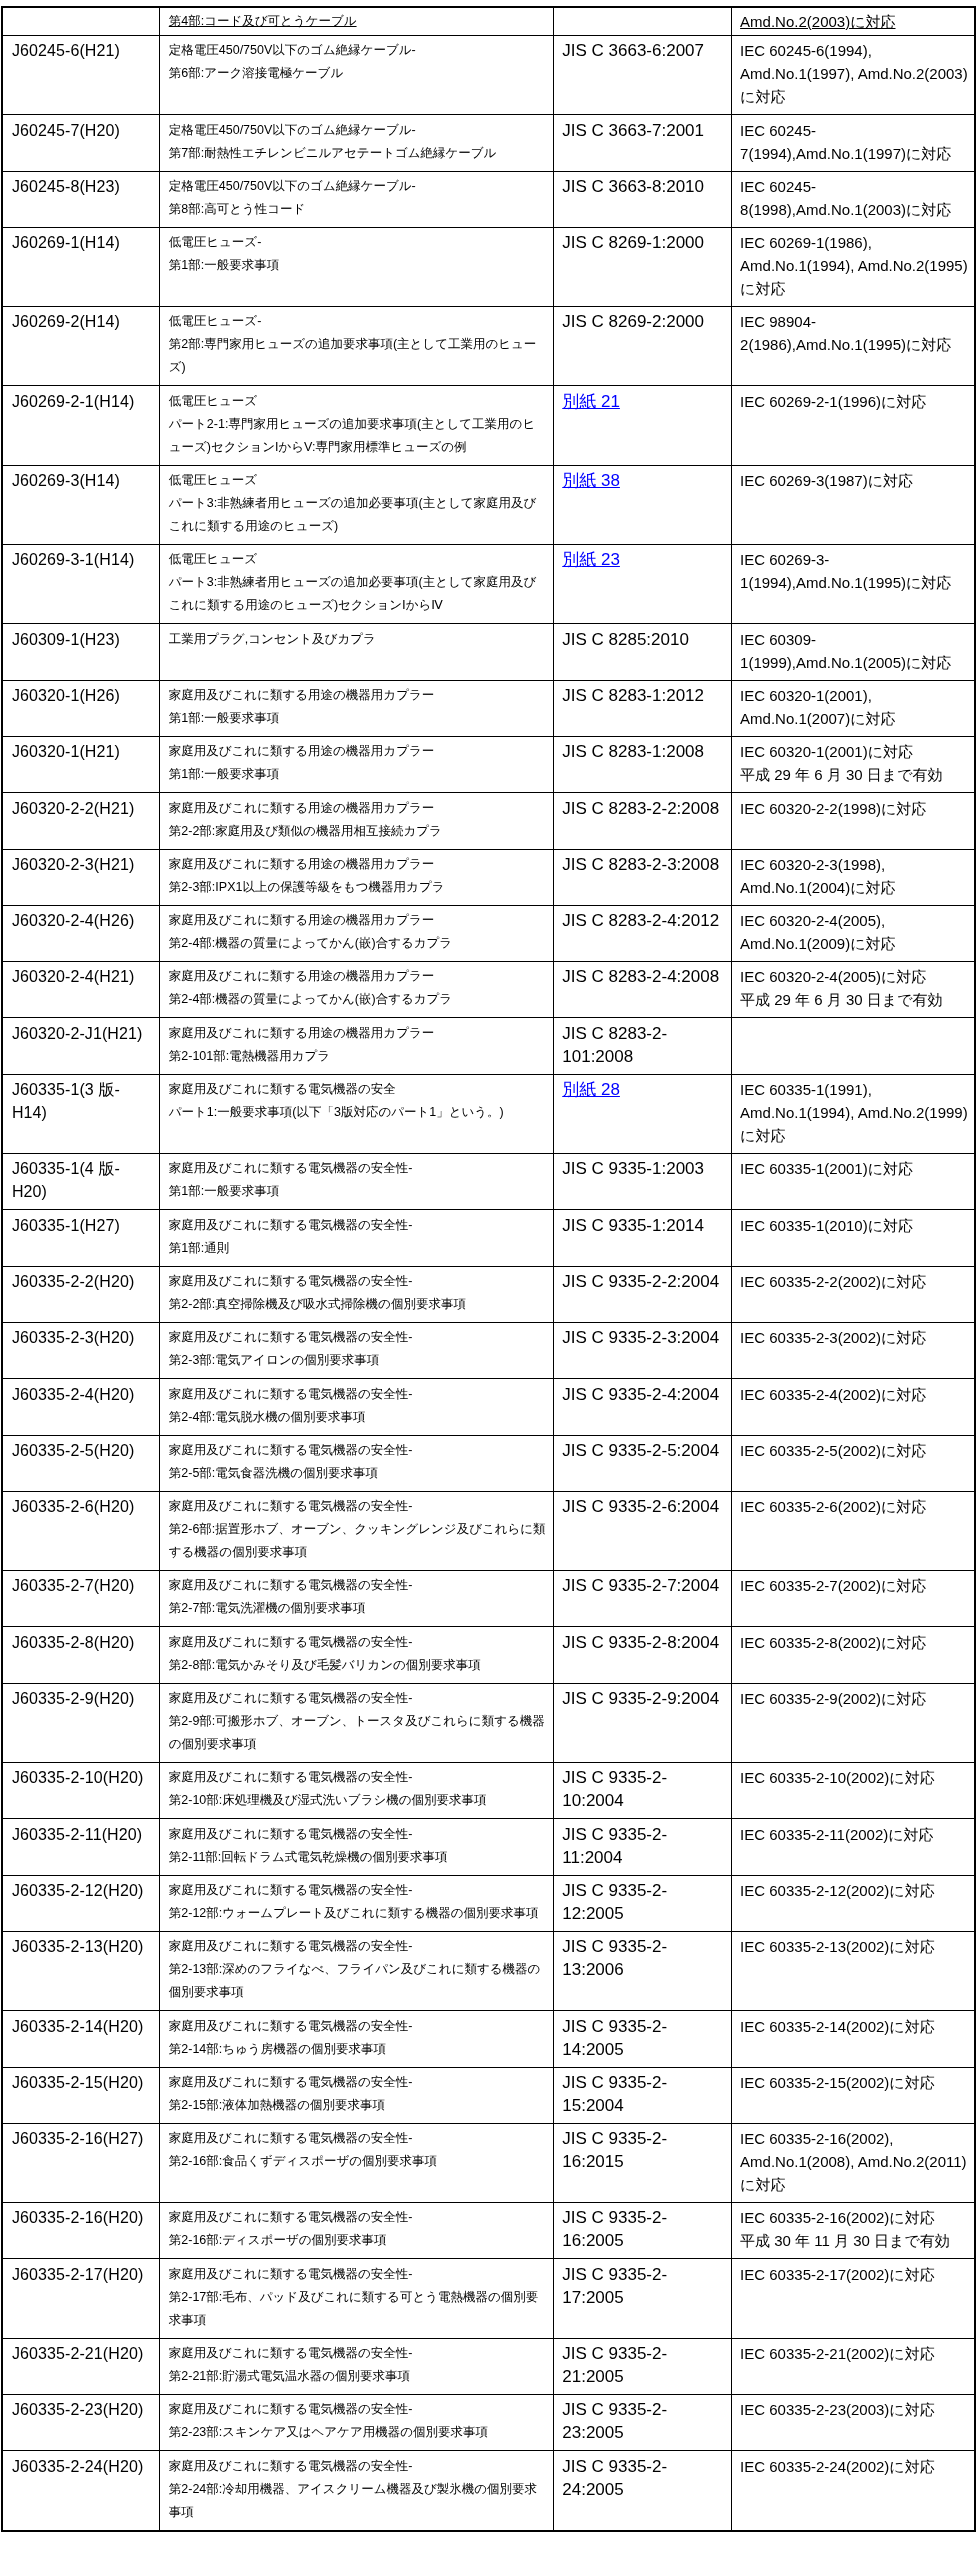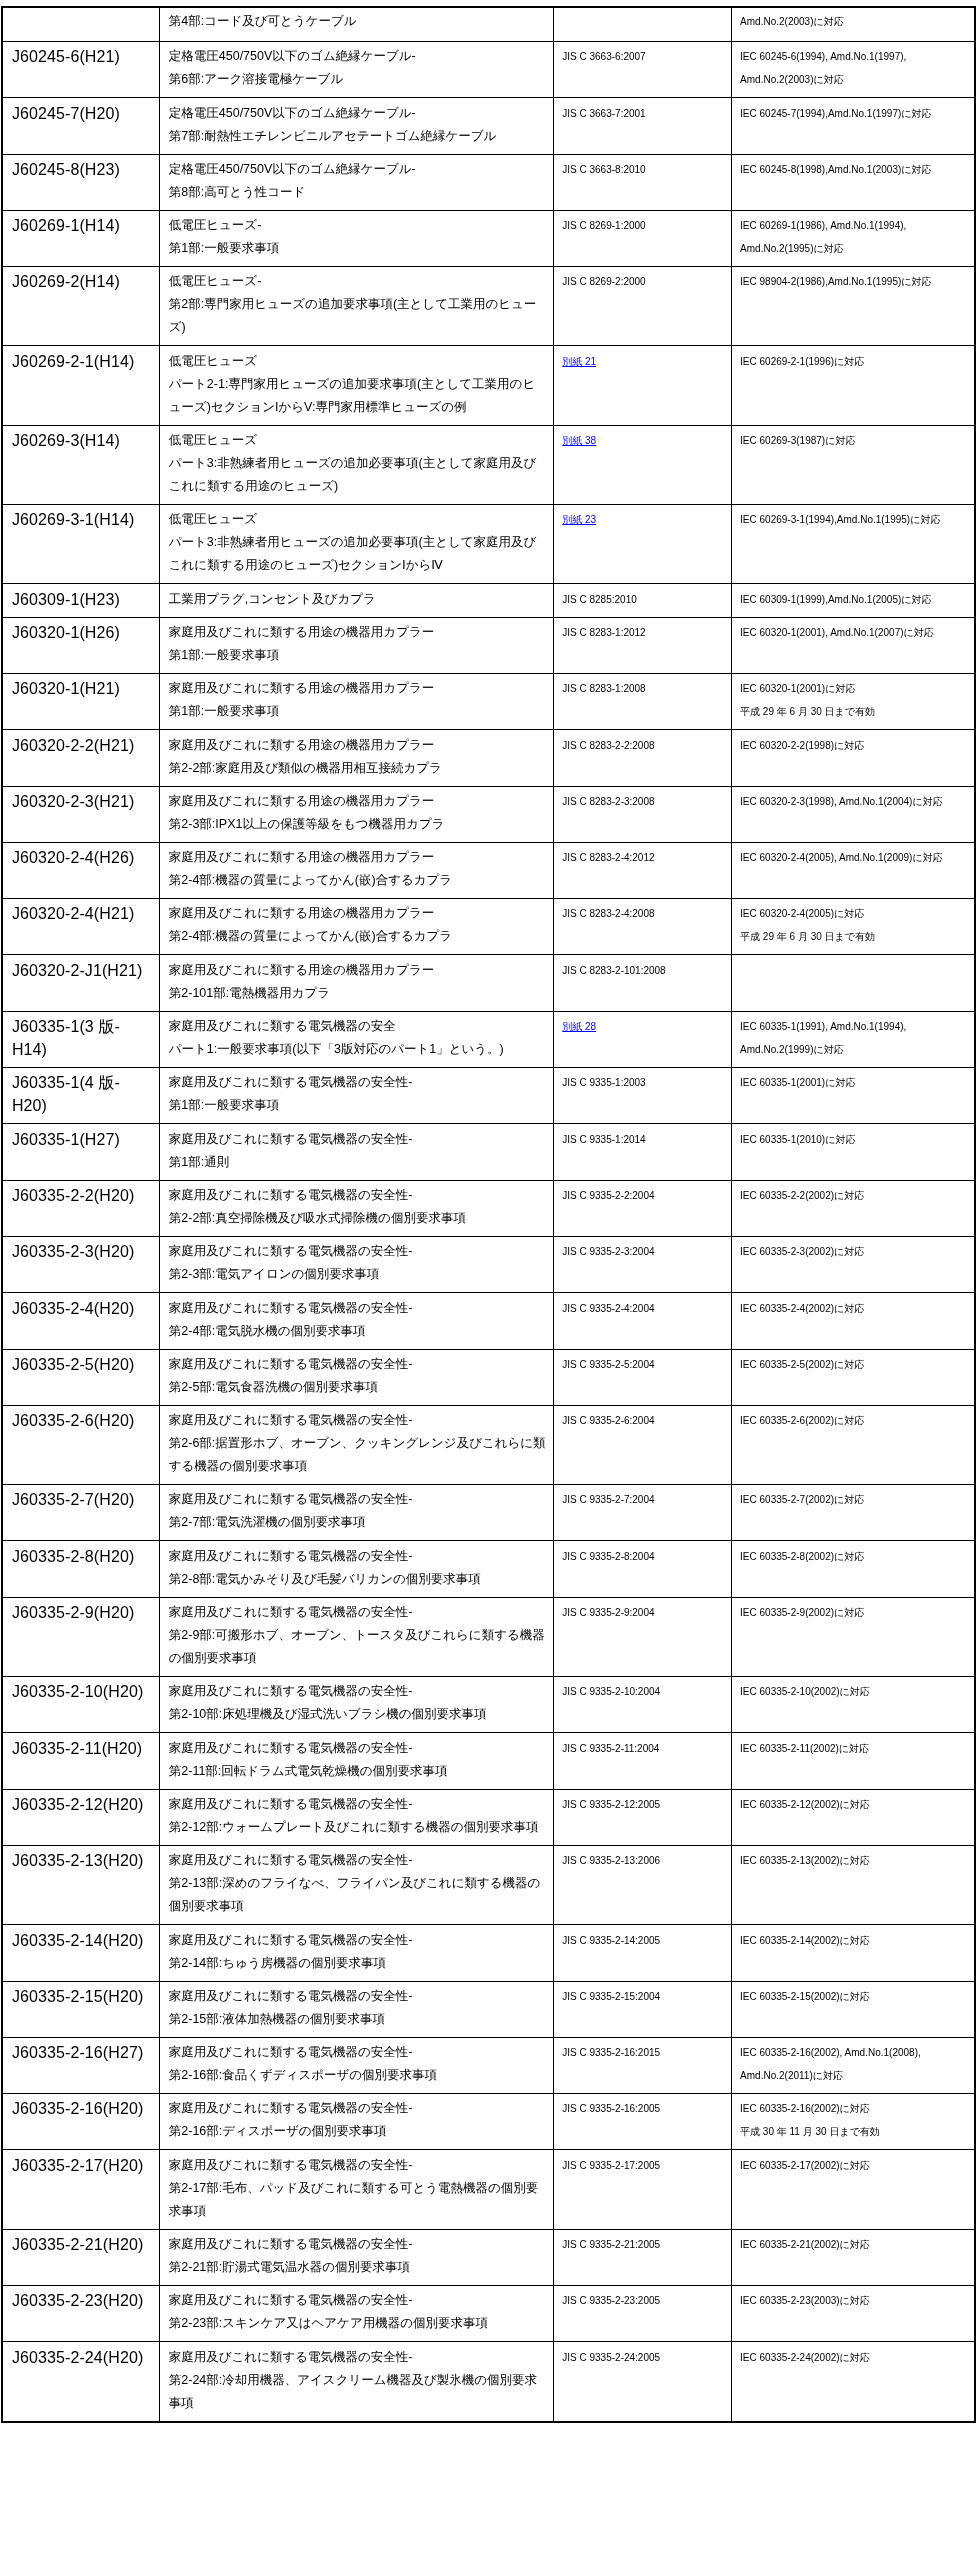--- a/index.html
+++ b/index.html
@@ -18,25 +18,25 @@
   }
   td {
     border: 1.3px solid #000000;
     vertical-align: top;
     padding: 3.3px 6.6px 6px 8.6px;
     font-size: 12.5px;
     line-height: 23px;
     overflow: hidden;
     word-wrap: break-word;
   }
-  tr:first-child td { padding-top: 2px; padding-bottom: 8px; }
+  tr:first-child td { padding-top: 2px; padding-bottom: 2px; text-decoration: underline; }
   .c-code { width: 154px; font-size: 16px; letter-spacing: 0.1px; }
   .c-desc { width: 385px; }
-  .c-jis  { width: 174px; font-size: 10px; }
-  .c-iec  { width: 239px; font-size: 10px; }
+  .c-jis  { width: 174px; font-size: 17px; }
+  .c-iec  { width: 239px; font-size: 15px; }
   .ln { display: block; }
   .txt { display: inline; }
   a.link { color: #0000ff; text-decoration: underline; cursor: pointer; }
 </style>
 </head>
 <body>
 
 <div class="page">
   <table class="std">
     <colgroup>

